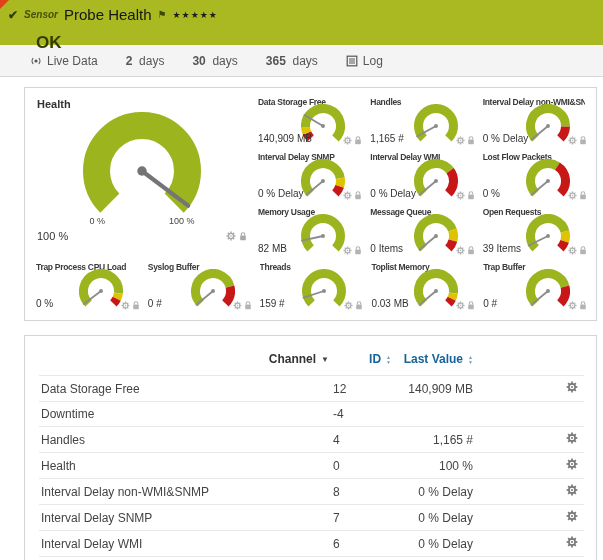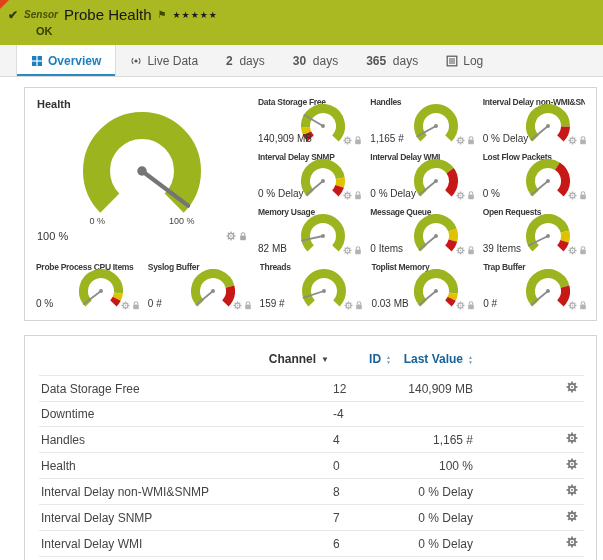--- a/index.html
+++ b/index.html
@@ -8,21 +8,21 @@
   .corner-flag{position:absolute;top:0;left:0;width:0;height:0;
     border-top:9px solid #e2401b;border-right:9px solid transparent;z-index:20}
   
   .sensor-header{height:45px;background:#aab822;padding:6px 10px 0 8px}
   .hrow{display:flex;align-items:center;gap:6px}
   .check-icon{color:#2f3a00;font-size:12px;font-weight:bold}
   .kind{font-style:italic;font-size:10px;color:#46500a;font-weight:bold}
   .obj-title{font-size:15px;font-weight:normal;color:#161616}
   .flag-icon{font-size:10px;color:#3c4800;cursor:pointer}
   .stars{font-size:9px;color:#1d1d1d;letter-spacing:1px;cursor:pointer}
-  .status-ok{margin-left:28px;margin-top:2px;font-size:11px;font-weight:bold;color:#333d00}
+  .status-ok{margin-left:28px;margin-top:10px;font-size:17px;font-weight:bold;color:#333d00}
   
   .tab-bar{height:32px;background:#f4f4f4;border-bottom:1px solid #d8d8d8;
     display:flex;align-items:stretch;padding-left:16px}
   .tab{display:flex;align-items:center;gap:5px;padding:0 14px;font-size:12px;
     color:#565656;cursor:pointer;white-space:nowrap}
   .tab svg{flex:0 0 auto}
   .tab.active{background:#fff;color:#1d7fbe;font-weight:bold;
     border-left:1px solid #ddd;border-right:1px solid #ddd;
     box-shadow:inset 0 -2px 0 #2a8ac2}
   
@@ -71,29 +71,20 @@
     <span class="check-icon">✔</span>
     <span class="kind">Sensor</span>
     <span class="obj-title">Probe Health</span>
     <span class="flag-icon">⚑</span>
     <span class="stars">★★★★★</span>
   </div>
   <div class="status-ok">OK</div>
 </header>
 
 <nav class="tab-bar">
-    <div class="tab active">
-      <svg width="12" height="12" viewBox="0 0 12 12">
-        <rect x="1" y="1" width="4.4" height="4.4" fill="currentColor"></rect>
-        <rect x="6.6" y="1" width="4.4" height="4.4" fill="currentColor"></rect>
-        <rect x="1" y="6.6" width="4.4" height="4.4" fill="currentColor"></rect>
-        <rect x="6.6" y="6.6" width="4.4" height="4.4" fill="currentColor"></rect>
-      </svg>
-      <span>Overview</span>
-    </div>
     <div class="tab">
       <svg width="12" height="12" viewBox="0 0 12 12">
         <circle cx="6" cy="6" r="1.6" fill="currentColor"></circle>
         <path d="M3.2 3.2 a4 4 0 0 0 0 5.6 M8.8 3.2 a4 4 0 0 1 0 5.6" fill="none" stroke="currentColor" stroke-width="1.1"></path>
       </svg>
       <span>Live Data</span>
     </div>
     <div class="tab">
       <span><b>2</b>&nbsp; days</span>
     </div>
@@ -403,21 +394,21 @@
               <svg width="8" height="9" viewBox="0 0 8 9">
                 <path d="M2.2 3.6 V2.6 a1.8 1.8 0 0 1 3.6 0 V3.6" fill="none" stroke="#b3b3b3" stroke-width="1.1"></path>
                 <rect x="1.2" y="3.6" width="5.6" height="4.6" rx="0.8" fill="#b3b3b3"></rect>
               </svg>
             </div>
           </div>
         </div>
     </div>
     <div class="bottom-grid">
         <div class="g-cell">
-          <div class="g-title">Probe Process CPU Items</div>
+          <div class="g-title">Trap Process CPU Load</div>
           <div class="g-dial"><svg width="44" height="44" viewBox="0 0 44 44">
               <path d="M 9.63 34.37 A 17.5 17.5 0 1 1 39.36 24.19" fill="none" stroke="#9cb41e" stroke-width="9"></path>
               <path d="M 39.36 24.19 A 17.5 17.5 0 0 1 37.72 29.70" fill="none" stroke="#e0c300" stroke-width="9"></path>
               <path d="M 37.72 29.70 A 17.5 17.5 0 0 1 34.37 34.37" fill="none" stroke="#c81717" stroke-width="9"></path>
               <line x1="22" y1="22" x2="4.77" y2="34.94" stroke="#8b8b8b" stroke-width="1.8" stroke-linecap="round"></line>
               <circle cx="22" cy="22" r="1.9800000000000002" fill="#8b8b8b"></circle>
             </svg></div>
           <div class="g-value">0 %</div>
           <div class="g-icons">
             <svg width="9" height="9" viewBox="0 0 12 12">

